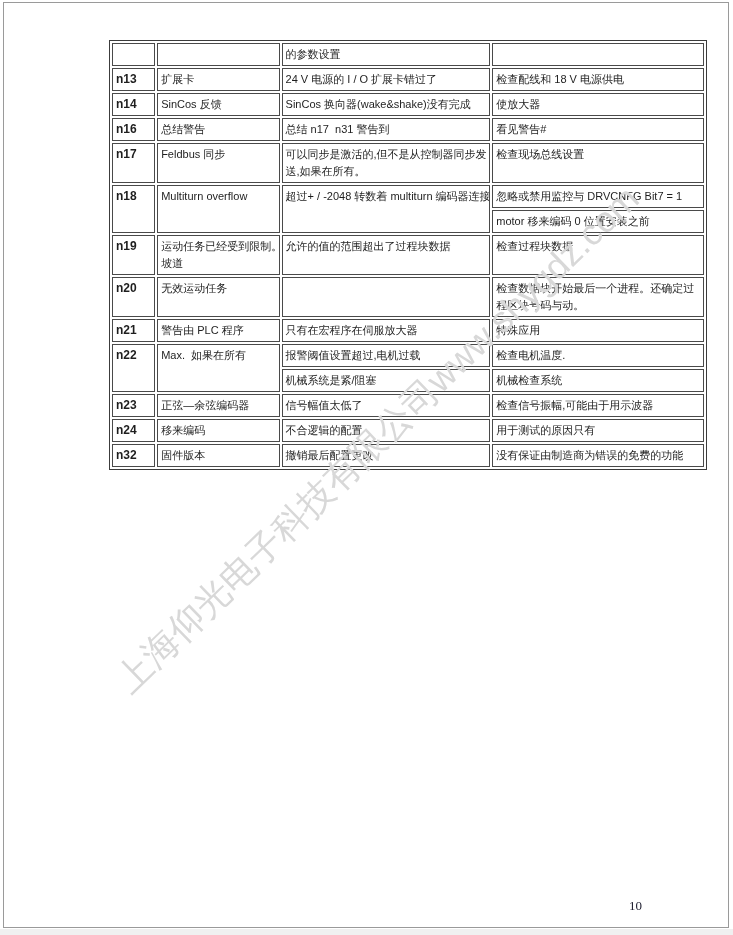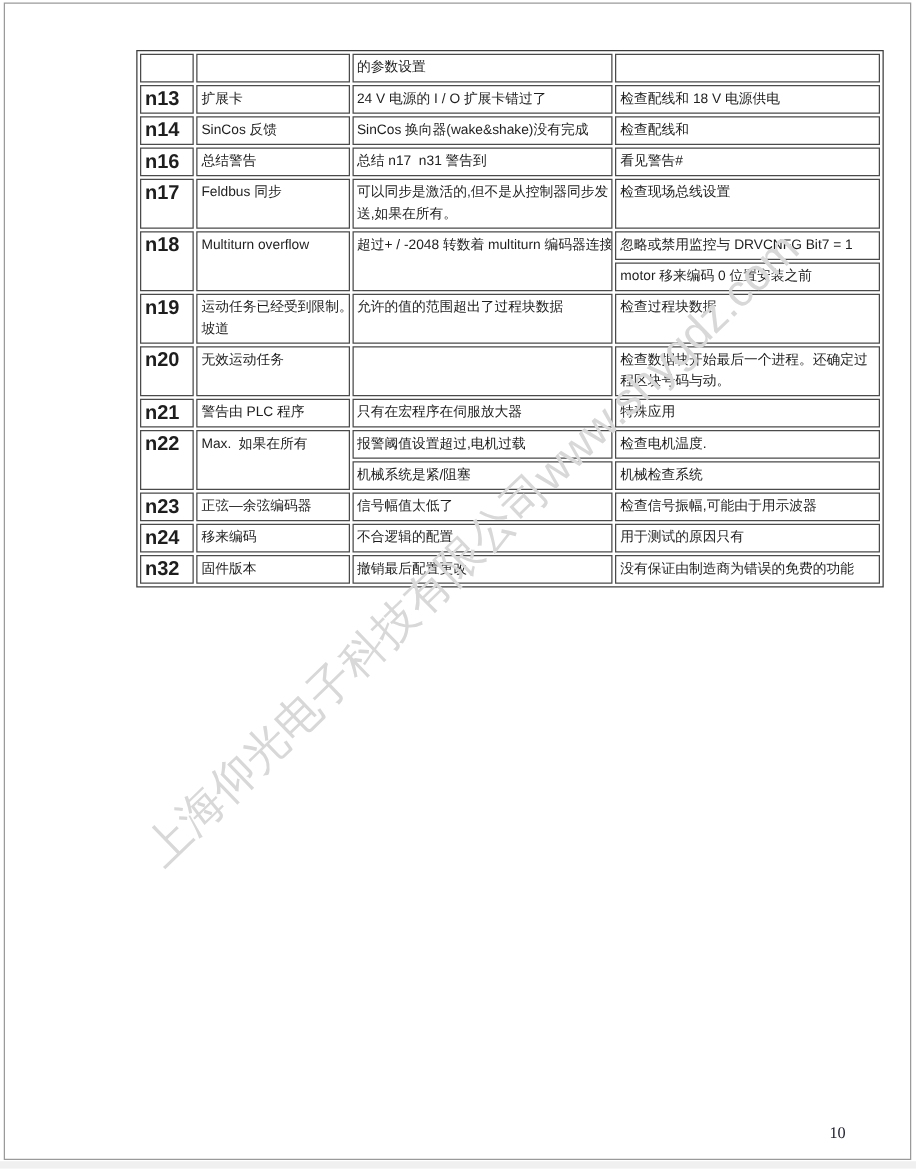--- a/index.html
+++ b/index.html
@@ -40,21 +40,21 @@
     font-size: 11px;
     line-height: 17px;
     vertical-align: top;
     color: #1e1e1e;
     white-space: pre;
     overflow: hidden;
     height: 17px;
   }
   table.fault-table td.code {
     font-weight: bold;
-    font-size: 16px;
+    font-size: 12px;
   }
   .watermark {
     position: absolute;
     left: 118px; top: 662px;
     font-size: 36px;
     line-height: 42px;
     letter-spacing: 0px;
     color: #d8d8d8;
     white-space: nowrap;
     transform: rotate(-44deg);
@@ -62,22 +62,21 @@
     pointer-events: none;
     z-index: 4;
   }
   .page-number {
     position: absolute;
     left: 598px; top: 895px;
     width: 40px;
     font-family: "Liberation Serif", "DejaVu Serif", serif;
     font-size: 13px;
     color: #222233;
-    text-align: center;
-    margin-left: 48px;
+    text-align: right;
   }
 </style>
 </head>
 <body>
 
 <div class="page">
 
   <table class="fault-table">
     <colgroup>
       <col style="width:43px">
@@ -95,21 +94,21 @@
         <tr>
           <td class="code">n13</td>
           <td class="name">扩展卡</td>
           <td class="desc">24 V 电源的 I / O 扩展卡错过了</td>
           <td class="remedy">检查配线和 18 V 电源供电</td>
         </tr>
         <tr>
           <td class="code">n14</td>
           <td class="name">SinCos 反馈</td>
           <td class="desc">SinCos 换向器(wake&amp;shake)没有完成</td>
-          <td class="remedy">检查配线和</td>
+          <td class="remedy">使放大器</td>
         </tr>
         <tr>
           <td class="code">n16</td>
           <td class="name">总结警告</td>
           <td class="desc">总结 n17  n31 警告到</td>
           <td class="remedy">看见警告#</td>
         </tr>
         <tr>
           <td class="code">n17</td>
           <td class="name">Feldbus 同步</td>

